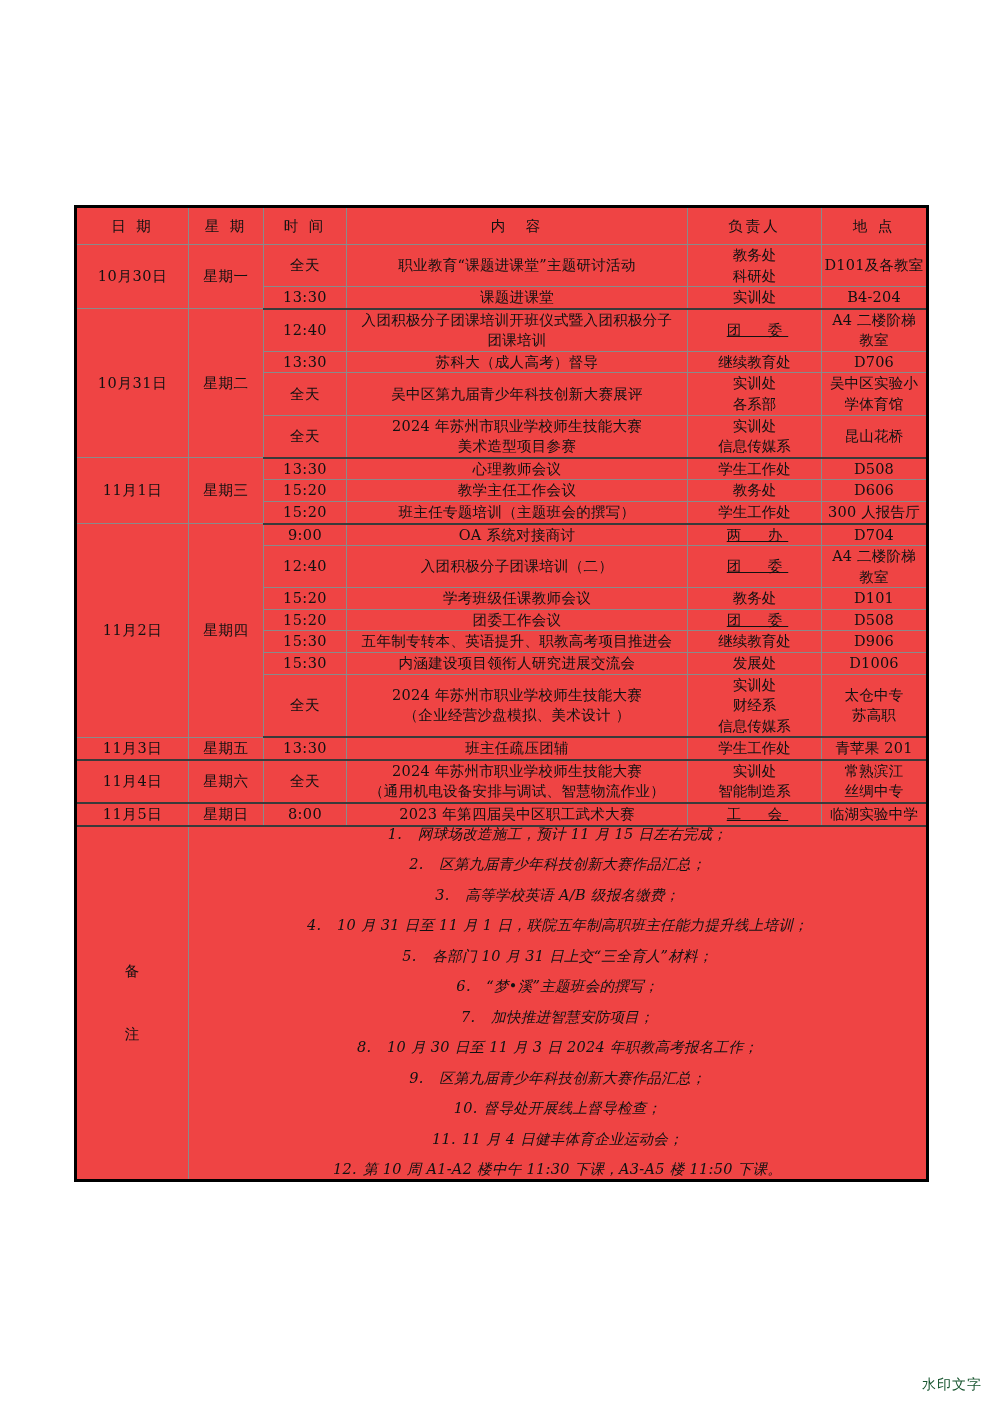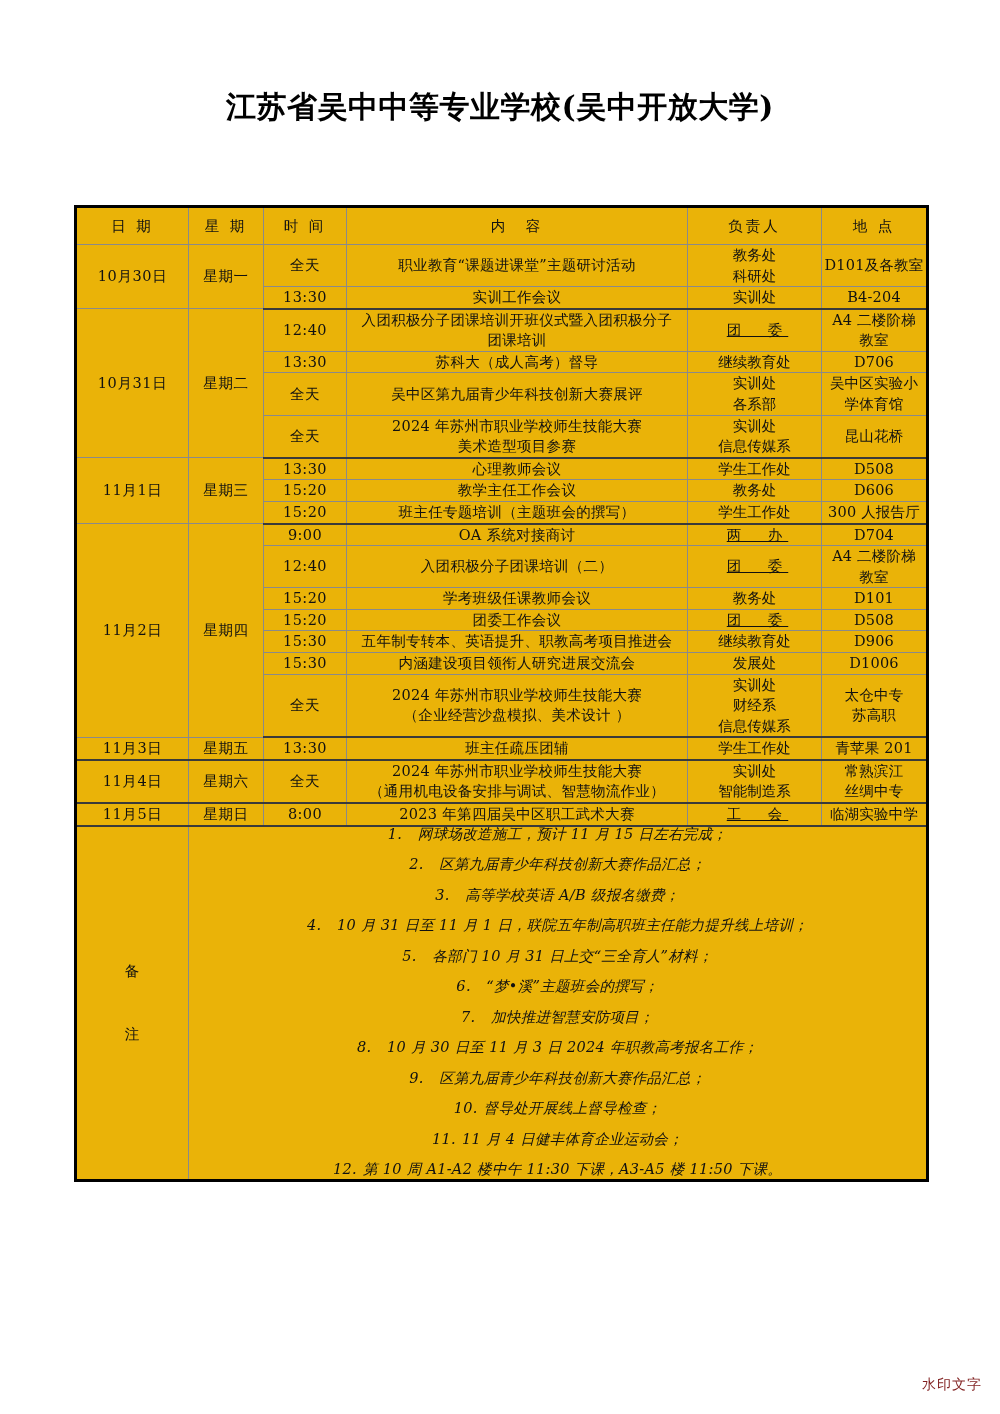--- a/index.html
+++ b/index.html
@@ -50,21 +50,21 @@
     position: absolute;
     left: 74px;
     top: 205px;
     width: 852px;
   }
   table.sched {
     width: 852px;
     border-collapse: collapse;
     table-layout: fixed;
     border: 3px solid #000;
-    background: #eab308;
+    background: #ef4444;
   }
   table.sched td, table.sched th {
     border: 1px solid #8a8a8a;
     padding: 0;
     text-align: center;
     vertical-align: middle;
     font-size: 14.5px;
     line-height: 1.42;
     font-weight: normal;
     color: #111;
@@ -149,32 +149,31 @@
     width: 30px;
     text-align: left;
   }
 
   
   .watermark {
     position: absolute;
     right: 18px;
     bottom: 20px;
     font-size: 14px;
-    color: #7f1d1d;
+    color: #14532d;
     letter-spacing: 1px;
     font-family: "DejaVu Serif", "Liberation Serif", serif;
   }
 </style>
 </head>
 <body>
 
 <div class="page">
 
   <div class="title-block">
-    <div class="title-line1">江苏省吴中中等专业学校(吴中开放大学)</div>
   </div>
 
   <div class="table-wrap">
     <table class="sched">
       <colgroup>
         <col class="c-date">
           <col class="c-week">
           <col class="c-time">
         <col class="c-content">
           <col class="c-owner">
@@ -194,21 +193,21 @@
           <tr>
             <td class="cell date-cell" rowspan="2">10月30日</td>
             <td class="cell week-cell" rowspan="2">星期一</td>
             <td class="cell time-cell">全天</td>
             <td class="cell content-cell">职业教育“课题进课堂”主题研讨活动</td>
             <td class="cell owner-cell">教务处<br>科研处</td>
             <td class="cell place-cell">D101及各教室</td>
           </tr>
           <tr class="group-end">
             <td class="cell time-cell">13:30</td>
-            <td class="cell content-cell">实训工作会议</td>
+            <td class="cell content-cell">课题进课堂</td>
             <td class="cell owner-cell">实训处</td>
             <td class="cell place-cell">B4-204</td>
           </tr>
           <tr>
             <td class="cell date-cell" rowspan="4">10月31日</td>
             <td class="cell week-cell" rowspan="4">星期二</td>
             <td class="cell time-cell">12:40</td>
             <td class="cell content-cell">入团积极分子团课培训开班仪式暨入团积极分子<br>团课培训</td>
             <td class="cell owner-cell spaced">团　委</td>
             <td class="cell place-cell">A4 二楼阶梯<br>教室</td>

